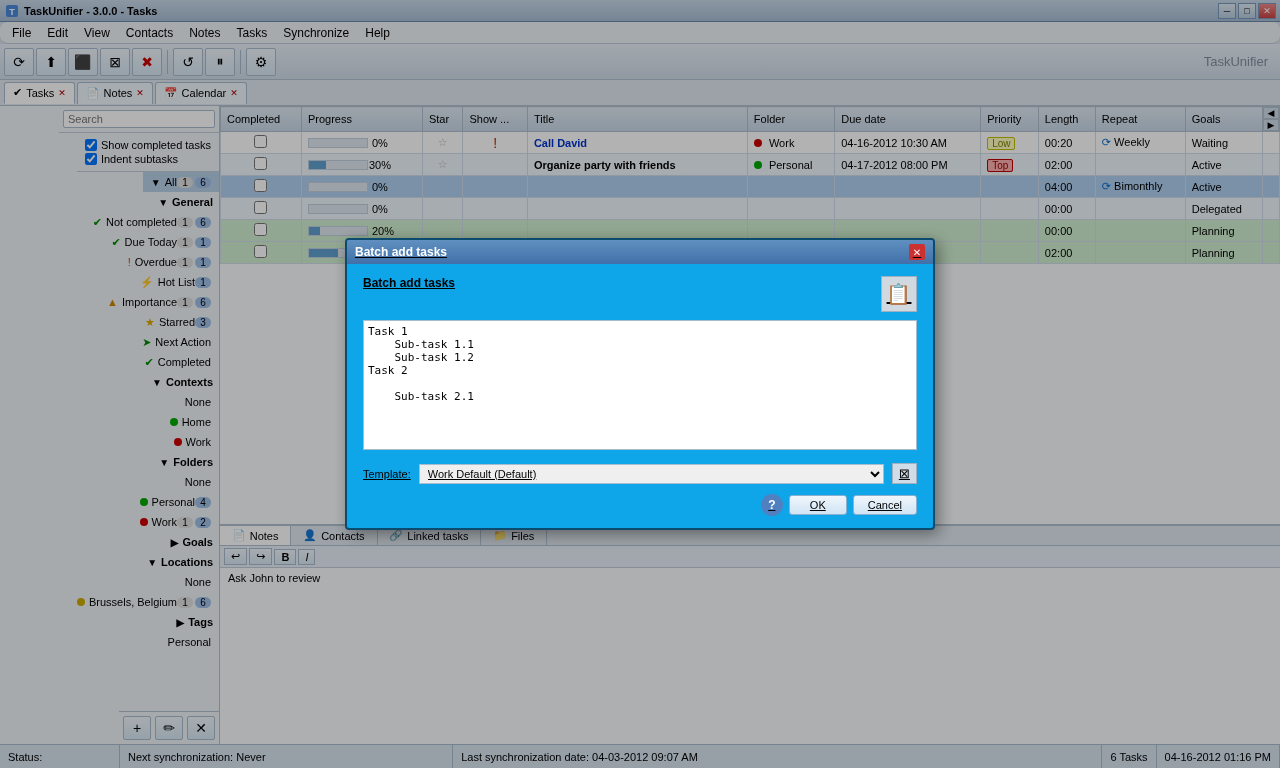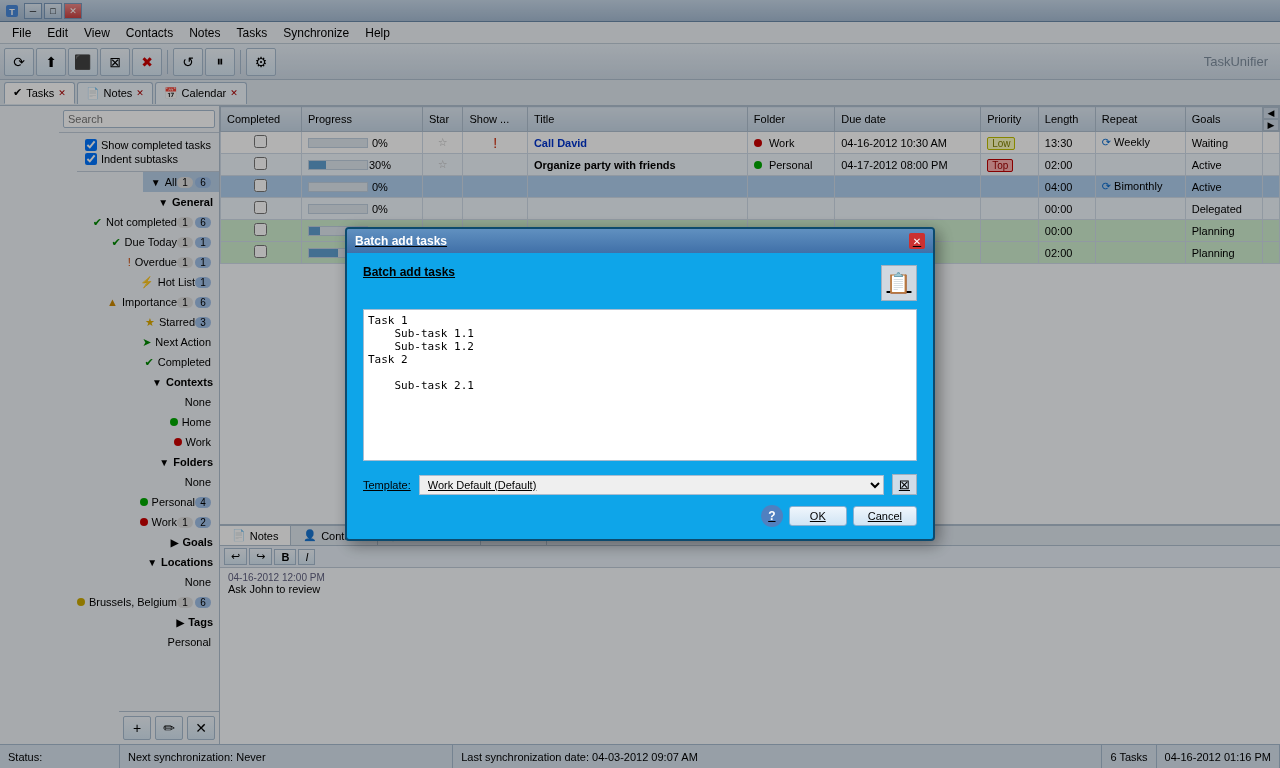--- a/index.html
+++ b/index.html
@@ -19,21 +19,21 @@
     .title-bar-controls { display: flex; gap: 2px; }
     .title-bar-btn {
       width: 18px; height: 16px; background: linear-gradient(to bottom, #e0eaf4, #b8cce0);
       border: 1px solid #7a9abc; display: flex; align-items: center; justify-content: center;
       font-size: 9px; cursor: pointer;
     }
 
     
     .menu-bar {
       background: #f0f4f8; height: 22px; display: flex; align-items: center;
-      padding: 0 4px; border-bottom: 1px solid #c0cdd8;
+      padding: 0 4px; border-bottom: 1px solid #c0cdd8; border-radius: 8px;
     }
     .menu-item { padding: 2px 8px; font-size: 12px; cursor: pointer; }
 
     
     .toolbar {
       background: linear-gradient(to bottom, #e8f0f8, #d0dce8);
       height: 36px; display: flex; align-items: center; padding: 0 4px; gap: 2px;
       border-bottom: 1px solid #b0c0d0;
     }
     .toolbar-btn {
@@ -181,21 +181,21 @@
       background: linear-gradient(to bottom, #6090c0, #4070a8);
       color: white; padding: 4px 8px; font-size: 12px; font-weight: bold;
       display: flex; align-items: center; justify-content: space-between; border-radius: 2px 2px 0 0;
     }
     .dialog-close {
       background: #cc3030; color: white; border: none; width: 16px; height: 16px;
       border-radius: 2px; cursor: pointer; font-size: 10px; display: flex; align-items: center; justify-content: center;
     }
     .dialog-body { padding: 12px 16px; }
     .dialog-textarea {
-      width: 100%; height: 152px; border: 1px solid #a8bcd0; padding: 4px;
+      width: 100%; height: 130px; border: 1px solid #a8bcd0; padding: 4px;
       font-size: 11px; resize: none; background: white; font-family: monospace;
     }
     .dialog-template { display: flex; align-items: center; margin-top: 10px; gap: 8px; font-size: 11px; }
     .dialog-template select {
       flex: 1; padding: 2px 4px; border: 1px solid #a8bcd0; font-size: 11px;
     }
     .dialog-actions { display: flex; justify-content: flex-end; align-items: center; gap: 6px; margin-top: 10px; }
     .btn-ok {
       padding: 3px 20px; background: linear-gradient(to bottom, #f0f6fc, #d0e4f4);
       border: 1px solid #8ab0d0; border-radius: 3px; cursor: pointer; font-size: 11px;
@@ -216,20 +216,21 @@
 </head>
 <body>
 
 <div class="title-bar">
   <div class="title-bar-icon">
     <svg width="16" height="16" viewBox="0 0 16 16">
       <rect x="2" y="2" width="12" height="12" fill="#4a8adc" rx="2"></rect>
       <text x="8" y="12" text-anchor="middle" fill="white" font-size="9" font-weight="bold">T</text>
     </svg>
   </div>
+  <span class="title-bar-text">TaskUnifier - 3.0.0 - Tasks</span>
   <div class="title-bar-controls">
     <div class="title-bar-btn">─</div>
     <div class="title-bar-btn">□</div>
     <div class="title-bar-btn" style="background:linear-gradient(to bottom,#e88,#c44);color:white;">✕</div>
   </div>
 </div>
 
 <div class="menu-bar">
   <span class="menu-item">File</span>
   <span class="menu-item">Edit</span>
@@ -456,21 +457,21 @@
                   </div>
                 <span>0%</span>
               </div>
             </td>
             <td style="text-align:center;"><span class="star-icon">☆</span></td>
             <td style="text-align:center;"><span style="color:#cc2200;font-size:14px;">!</span></td>
             <td><span style="font-weight:bold;color:#0033cc;">Call David</span></td>
             <td><span class="dot dot-red" style="display:inline-block;"></span><span> Work</span></td>
             <td>04-16-2012 10:30 AM</td>
             <td><span class="priority-badge priority-low">Low</span></td>
-            <td>13:30</td>
+            <td>00:20</td>
             <td><span style="color:#0066cc;">⟳</span> Weekly</td>
             <td>Waiting</td>
             <td></td>
           </tr>
 
           <tr>
             <td style="text-align:center;"><input type="checkbox" style=""></td>
             <td>
               <div style="display:flex;align-items:center;gap:1px;text-align:right;">
                 <div class="progress-bar-wrap">
@@ -604,21 +605,20 @@
       </div>
 
       <div class="detail-toolbar">
         <div class="detail-toolbar-btn">↩</div>
         <div class="detail-toolbar-btn">↪</div>
         <div class="detail-toolbar-btn" style="font-weight:bold;">B</div>
         <div class="detail-toolbar-btn" style="font-style:italic;">I</div>
       </div>
 
       <div class="detail-content">
-        <div class="detail-date">04-16-2012 12:00 PM</div>
         <div style="cursor:text;">Ask John to review</div>
       </div>
     </div>
   </div>
 </div>
 
 <div class="status-bar">
   <div class="status-segment" style="min-width:120px;">Status:</div>
   <div class="status-segment" style="flex:1;">Next synchronization: Never</div>
   <div class="status-segment" style="flex:2;">Last synchronization date: 04-03-2012 09:07 AM</div>

